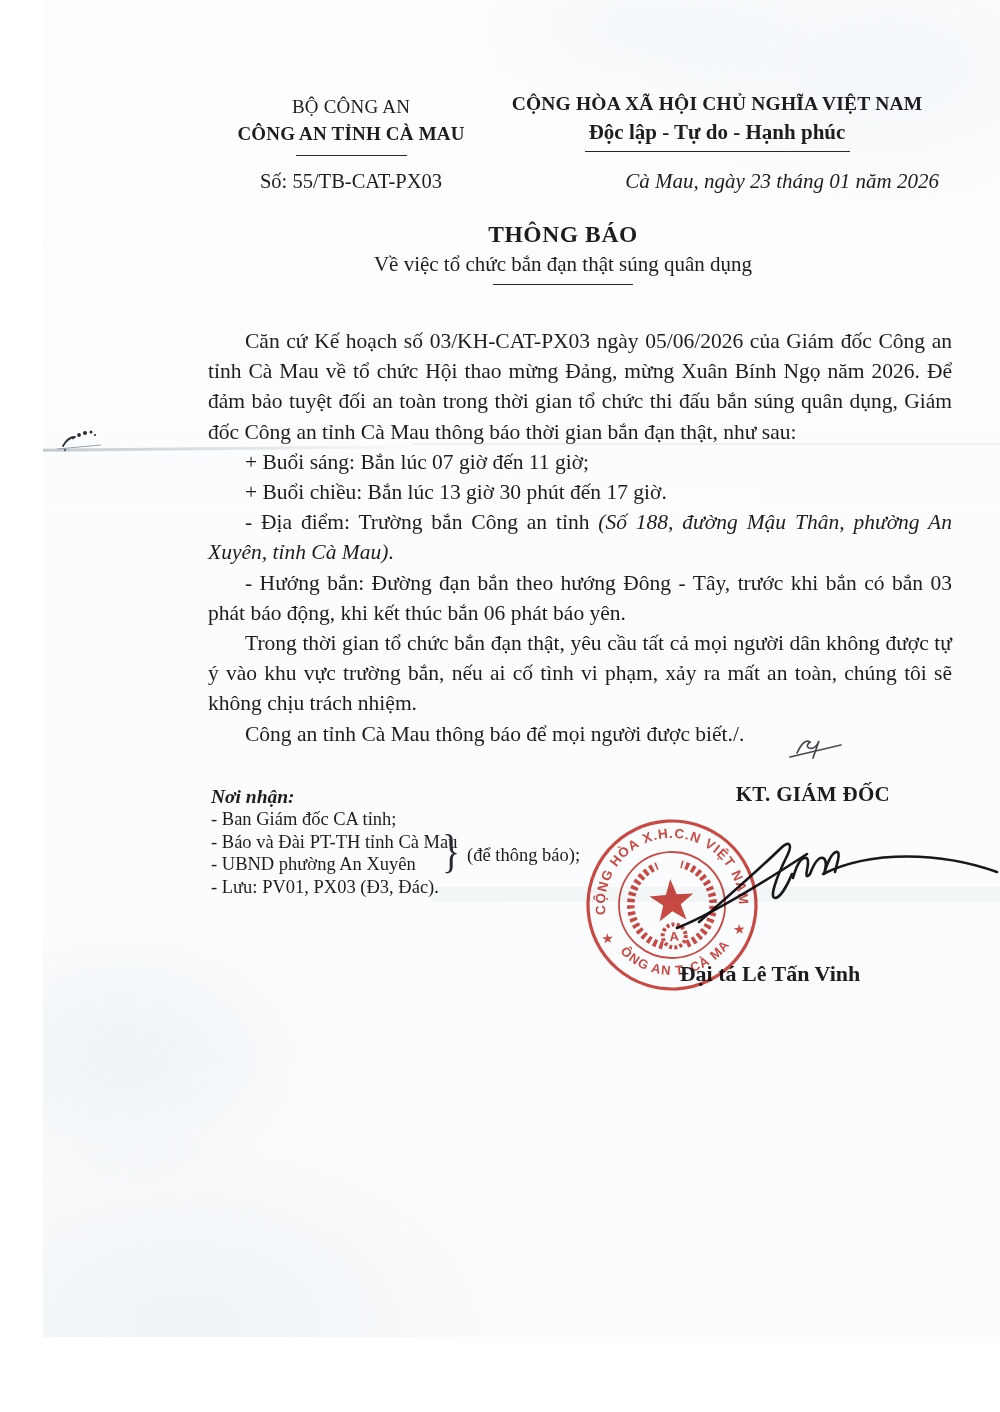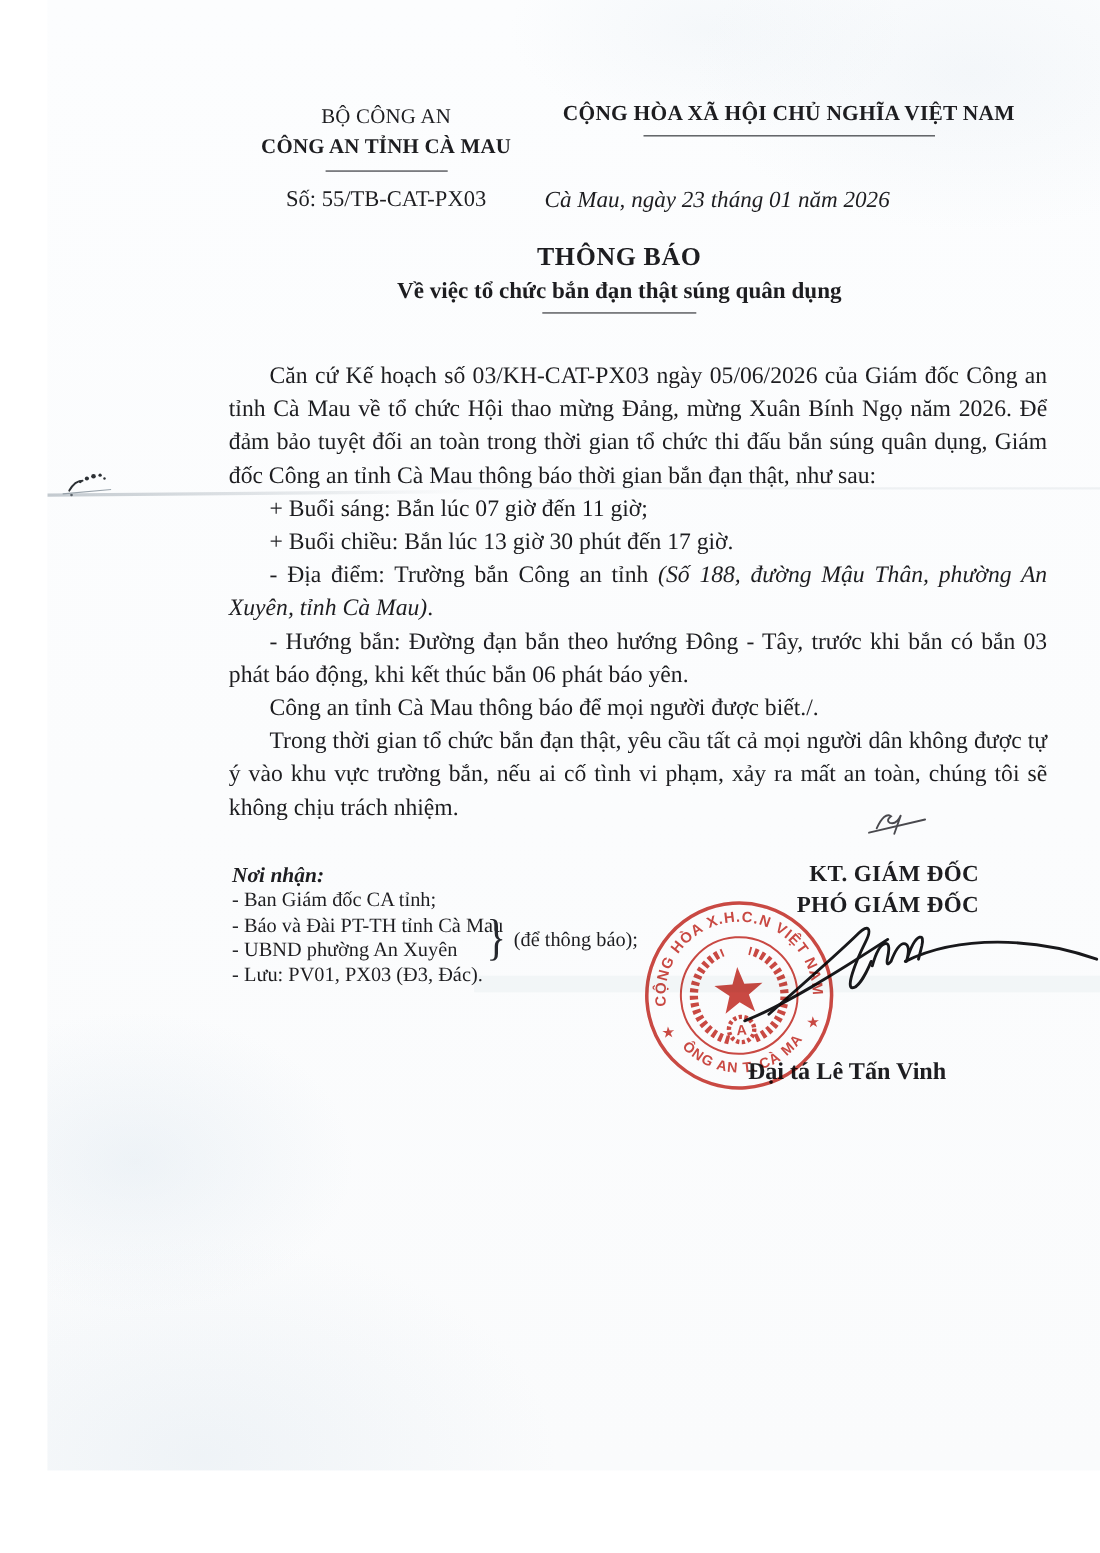--- a/index.html
+++ b/index.html
@@ -21,26 +21,26 @@
   .issuer { position:absolute; left:175px; top:95px; width:266px; text-align:center; line-height:1.28; }
   .issuer-l1 { font-size:19px; letter-spacing:.2px; }
   .issuer-l2 { font-size:19px; font-weight:bold; margin-top:3px; letter-spacing:.2px; }
   .issuer-rule { width:111px; border-top:1.7px solid #26282d; margin:8px auto 0; }
   .doc-number { position:absolute; left:175px; top:170px; width:266px; text-align:center; font-size:20.5px; }
 
   .national { position:absolute; left:452px; top:92px; width:444px; text-align:center; line-height:1.26; }
   .national-l1 { font-size:19.5px; font-weight:bold; letter-spacing:.2px; }
   .national-l2 { font-size:21px; font-weight:bold; margin-top:2px; }
   .national-rule { width:265px; border-top:1.7px solid #26282d; margin:6px auto 0; }
-  .place-date { position:absolute; left:452px; top:169px; width:444px; text-align:left; font-size:21px; font-style:italic; }
+  .place-date { position:absolute; left:452px; top:169px; width:444px; text-align:right; font-size:21px; font-style:italic; }
 
   
   .title-block { position:absolute; left:165px; top:221px; width:710px; text-align:center; }
   .doc-title { font-size:23.5px; font-weight:bold; letter-spacing:.6px;text-align:center; }
-  .doc-subtitle { font-size:21px; font-weight:bold; margin-top:4px; }
+  .doc-subtitle { font-size:21px; font-weight:normal; margin-top:4px; }
   .subtitle-rule { width:140px; border-top:1.8px solid #26282d; margin:7px auto 0; }
 
   
   .body-col { position:absolute; left:165px; top:326px; width:744px; font-size:21.5px; line-height:30.2px; }
   .bp { margin:0; text-indent:37px; text-align:justify; }
   .it { font-style:italic; }
 
   
   .recipients { position:absolute; left:168px; top:786px; font-size:18.5px; line-height:22.4px; }
   .recipients-label { font-weight:bold; font-style:italic; font-size:19.5px; }
@@ -77,38 +77,39 @@
 
   <div class="issuer">
     <div class="issuer-l1">BỘ CÔNG AN</div>
     <div class="issuer-l2">CÔNG AN TỈNH CÀ MAU</div>
     <div class="issuer-rule"></div>
   </div>
   <div class="doc-number">Số: 55/TB-CAT-PX03</div>
 
   <div class="national">
     <div class="national-l1">CỘNG HÒA XÃ HỘI CHỦ NGHĨA VIỆT NAM</div>
+    <div class="national-l2">Độc lập - Tự do - Hạnh phúc</div>
     <div class="national-rule"></div>
   </div>
   <div class="place-date">Cà Mau, ngày 23 tháng 01 năm 2026</div>
 
   <div class="title-block">
     <div class="doc-title">THÔNG BÁO</div>
     <div class="doc-subtitle">Về việc tổ chức bắn đạn thật súng quân dụng</div>
     <div class="subtitle-rule"></div>
   </div>
 
   <div class="body-col">
     <p class="bp">Căn cứ Kế hoạch số 03/KH-CAT-PX03 ngày 05/06/2026 của Giám đốc Công an tỉnh Cà Mau về tổ chức Hội thao mừng Đảng, mừng Xuân Bính Ngọ năm 2026. Để đảm bảo tuyệt đối an toàn trong thời gian tổ chức thi đấu bắn súng quân dụng, Giám đốc Công an tỉnh Cà Mau thông báo thời gian bắn đạn thật, như sau:</p>
     <p class="bp">+ Buổi sáng: Bắn lúc 07 giờ đến 11 giờ;</p>
     <p class="bp">+ Buổi chiều: Bắn lúc 13 giờ 30 phút đến 17 giờ.</p>
     <p class="bp"><span>- Địa điểm: Trường bắn Công an tỉnh </span><span class="it">(Số 188, đường Mậu Thân, phường An Xuyên, tỉnh Cà Mau)</span><span>.</span></p>
     <p class="bp">- Hướng bắn: Đường đạn bắn theo hướng Đông - Tây, trước khi bắn có bắn 03 phát báo động, khi kết thúc bắn 06 phát báo yên.</p>
+    <p class="bp">Trong thời gian tổ chức bắn đạn thật, yêu cầu tất cả mọi người dân không được tự ý vào khu vực trường bắn, nếu ai cố tình vi phạm, xảy ra mất an toàn, chúng tôi sẽ không chịu trách nhiệm.</p>
     <p class="bp">Công an tỉnh Cà Mau thông báo để mọi người được biết./.</p>
-    <p class="bp">Trong thời gian tổ chức bắn đạn thật, yêu cầu tất cả mọi người dân không được tự ý vào khu vực trường bắn, nếu ai cố tình vi phạm, xảy ra mất an toàn, chúng tôi sẽ không chịu trách nhiệm.</p>
   </div>
 
   <svg class="closing-mark" viewBox="0 0 62 30">
     <g fill="none" stroke="#2b2b30" stroke-width="1.7" stroke-linecap="round" opacity=".85">
       <path d="M 12 21 Q 19 6 25 10 Q 20 14 24 16 Q 30 18 34 9 L 28 26"></path>
       <path d="M 5 25 L 56 13"></path>
     </g>
   </svg>
 
   <div class="recipients">
@@ -116,21 +117,20 @@
     <div>- Ban Giám đốc CA tỉnh;</div>
     <div>- Báo và Đài PT-TH tỉnh Cà Mau</div>
     <div>- UBND phường An Xuyên</div>
     <div>- Lưu: PV01, PX03 (Đ3, Đác).</div>
   </div>
   <div class="brace">}</div>
   <div class="brace-note">(để thông báo);</div>
 
   <div class="sig-titles">
     <div>KT. GIÁM ĐỐC</div>
-    <div>PHÓ GIÁM ĐỐC</div>
   </div>
   <div class="signer-name">Đại tá Lê Tấn Vinh</div>
 
   <svg class="stamp" viewBox="-88 -88 176 176">
     <defs>
       <path id="stampTop" d="M -64.7 17.3 A 67 67 0 1 1 64.7 17.3"></path>
       <path id="stampBottom" d="M -57.3 40.2 A 70 70 0 0 0 57.3 40.2"></path>
     </defs>
     <g stroke="#c93a33" fill="none">
       <circle r="84" stroke-width="3.2"></circle>

